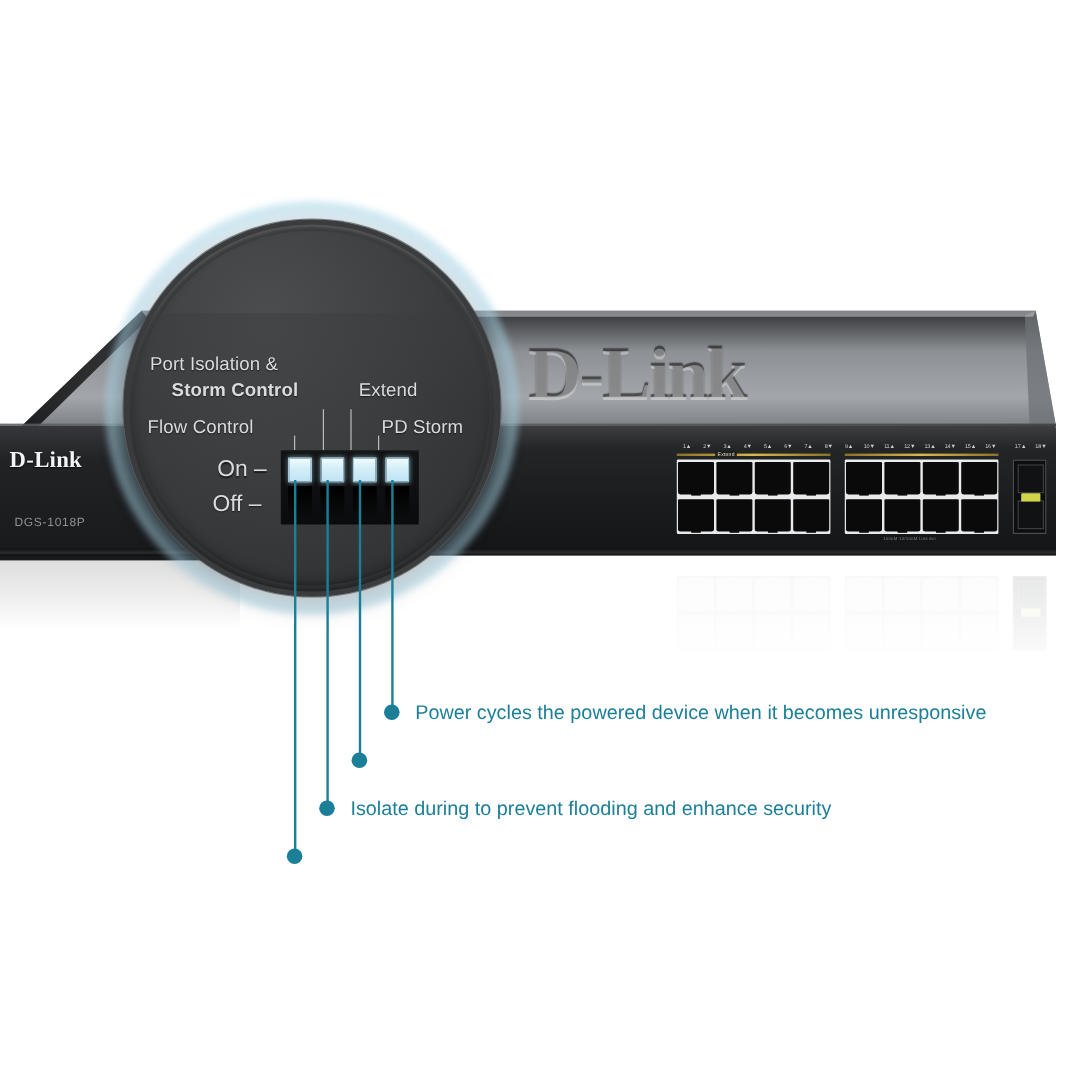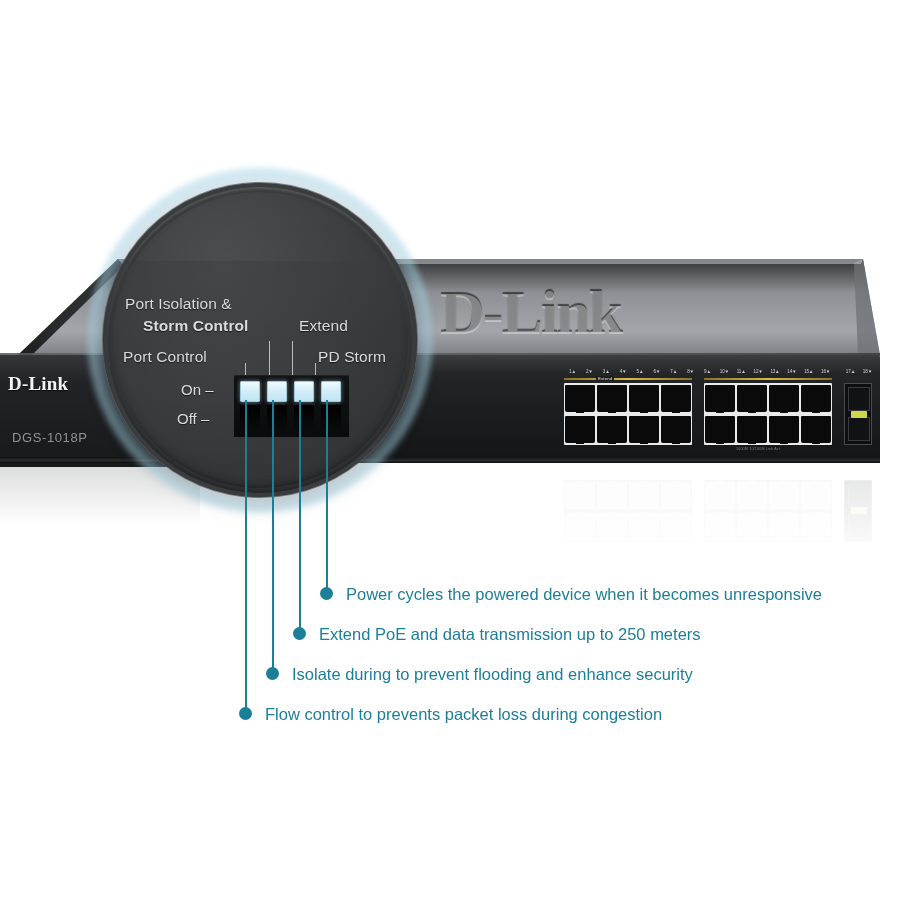--- a/index.html
+++ b/index.html
@@ -39,21 +39,21 @@
   }
   
   .brand-wrap{position:absolute;left:8px;top:118px;width:170px;}
   .brand{
     font-family:"Liberation Serif", serif;
     font-weight:bold;font-size:19px;color:#f2f4f6;letter-spacing:.2px;
     text-shadow:0 1px 1px rgba(0,0,0,.8);
   }
   .model{
     position:absolute;left:12px;top:175px;
-    font-size:13px;color:#8e9296;letter-spacing:.6px;
+    font-size:10px;color:#8e9296;letter-spacing:.6px;
     font-family:"Liberation Sans", sans-serif;
   }
 
   
   .top-emboss{
     position:absolute;left:440px;top:22px;width:300px;height:74px;
     font-family:"Liberation Serif", serif;
     font-size:62px;font-weight:bold;letter-spacing:-2px;
     color:rgba(150,152,154,0.0);
     -webkit-text-stroke:0px;
@@ -142,21 +142,21 @@
     position:absolute;left:0;top:78px;width:314px;height:190px;
     background:linear-gradient(180deg,rgba(58,60,62,.45),rgba(48,50,52,.2) 40%,rgba(40,42,44,0));
     pointer-events:none;
   }
 
   .lens-label{
     position:absolute;color:#d9dcdf;font-size:15.5px;letter-spacing:.1px;white-space:nowrap;
     text-shadow:0 1px 1px rgba(0,0,0,.6);
   }
   .onoff{
-    position:absolute;color:#d9dcdf;font-size:15px;white-space:nowrap;
+    position:absolute;color:#d9dcdf;font-size:19px;white-space:nowrap;
     text-shadow:0 1px 1px rgba(0,0,0,.6);
   }
   
   .tick{position:absolute;width:1.4px;background:#cfd3d6;opacity:.85;}
 
   
   #dip{
     position:absolute;left:234px;top:375px;width:115px;height:62px;
     background:linear-gradient(180deg,#131415,#0a0b0c);
     border-radius:1px;
@@ -327,21 +327,21 @@
     </div>
   </div>
   <div id="refl-fade"></div>
 
   <div id="glow"></div>
   <div id="lens">
     <div id="lens-band"></div>
 
     <div class="lens-label" style="left:22px;top:112px;">Port Isolation &amp;</div>
     <div class="lens-label" style="left:40px;top:134px;font-weight:bold;">Storm Control</div>
-    <div class="lens-label" style="left:20px;top:165px;">Port Control</div>
+    <div class="lens-label" style="left:20px;top:165px;">Flow Control</div>
     <div class="lens-label" style="left:196px;top:134px;">Extend</div>
     <div class="lens-label" style="left:215px;top:165px;">PD Storm</div>
 
     <div class="tick" style="left:142px;top:180px;height:12px;"></div>
     <div class="tick" style="left:166px;top:158px;height:34px;"></div>
     <div class="tick" style="left:189px;top:158px;height:34px;"></div>
     <div class="tick" style="left:212px;top:180px;height:12px;"></div>
 
     <div class="onoff" style="left:78px;top:198px;">On –</div>
     <div class="onoff" style="left:74px;top:227px;">Off –</div>
@@ -362,22 +362,20 @@
 
     <div class="cline" style="left:245px;top:400px;height:313px;"></div>
     <div class="cline" style="left:272px;top:400px;height:273px;"></div>
     <div class="cline" style="left:299px;top:400px;height:233px;"></div>
     <div class="cline" style="left:326px;top:400px;height:193px;"></div>
 
     <div class="cbullet" style="left:320px;top:587px;"></div>
     <div class="ctext" style="left:346px;top:585px;">Power cycles the powered device when it becomes unresponsive</div>
 
     <div class="cbullet" style="left:293px;top:627px;"></div>
-    <div class="ctext" style="left:319px;top:625px;">Extend PoE and data transmission up to 250 meters</div>
 
     <div class="cbullet" style="left:266px;top:667px;"></div>
     <div class="ctext" style="left:292px;top:665px;">Isolate during to prevent flooding and enhance security</div>
 
     <div class="cbullet" style="left:239px;top:707px;"></div>
-    <div class="ctext" style="left:265px;top:705px;">Flow control to prevents packet loss during congestion</div>
   </div>
 
 </div>
 
 </body></html>

